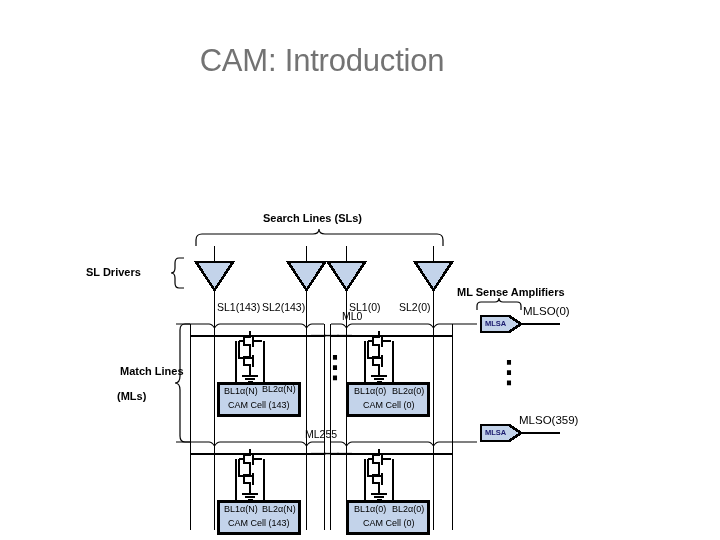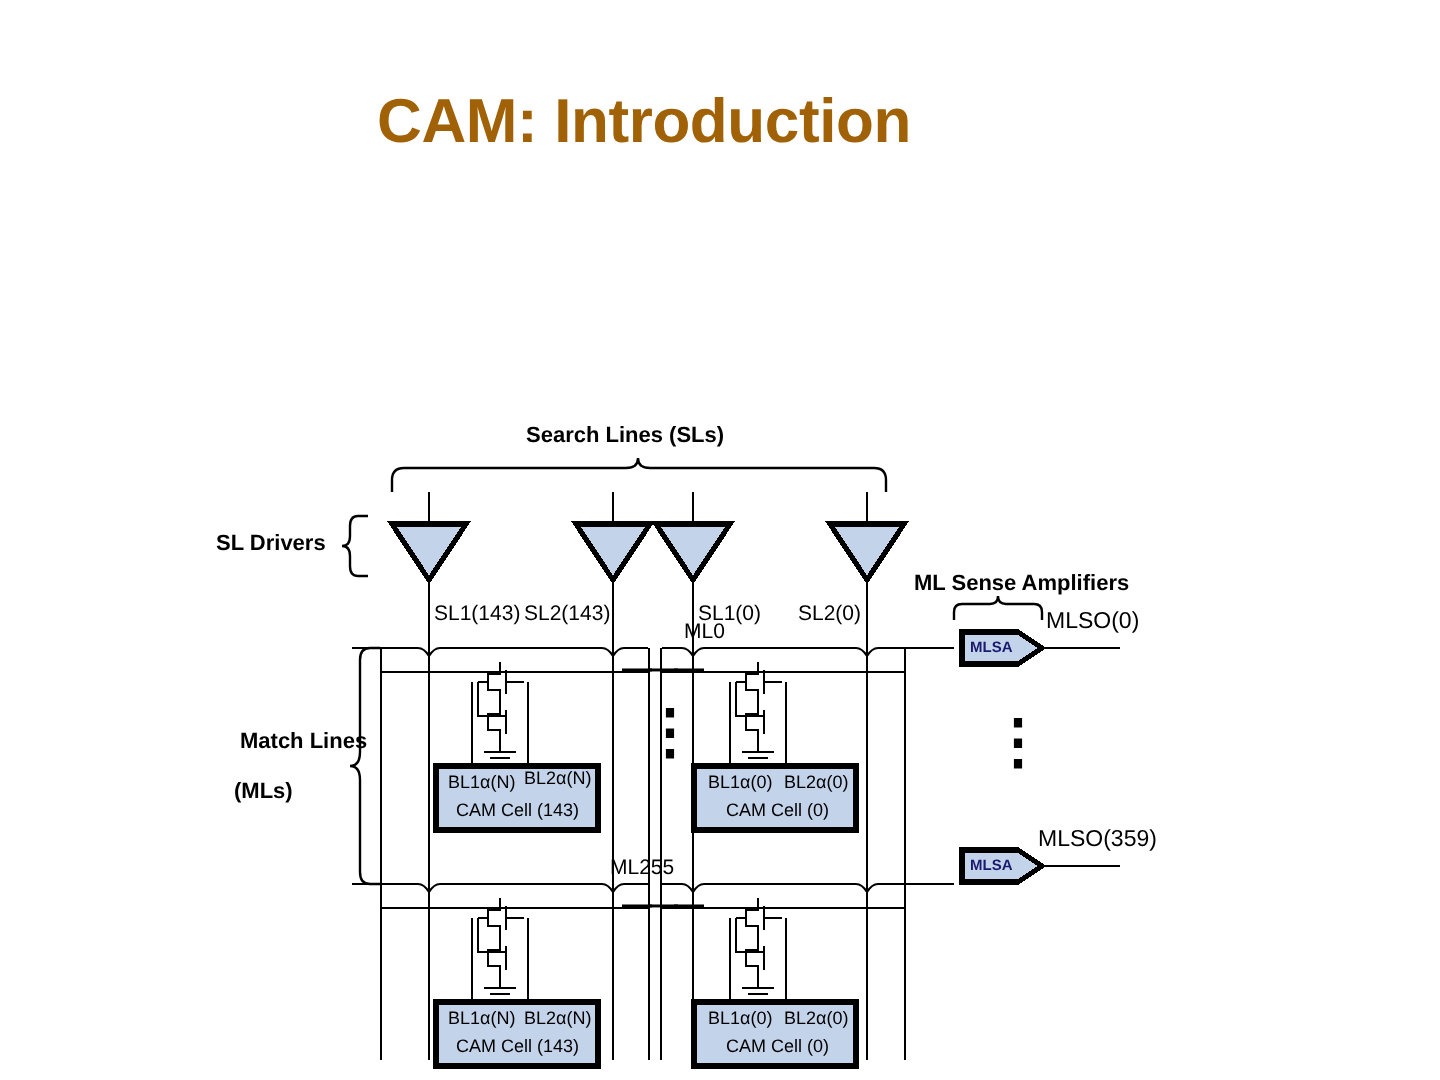--- a/index.html
+++ b/index.html
@@ -22,24 +22,24 @@
     height: 540px;
     background: #ffffff;
   }
   #title {
     position: absolute;
     left: 0;
     top: 44px;
     width: 644px;
     text-align: center;
     font-size: 31px;
-    font-weight: bold;
+    font-weight: normal;
     line-height: 1.1;
     letter-spacing: -0.2px;
-    color: #a16207;
+    color: #737373;
     white-space: nowrap;
   }
   #bullet-row {
     position: absolute;
     left: 38px;
     top: 132px;
     width: 660px;
     font-size: 25px;
     line-height: 1.15;
     color: #000000;
@@ -237,21 +237,21 @@
         <g stroke-width="1.1">
           <line x1="521" y1="324" x2="560" y2="324"></line>
           <line x1="521" y1="433" x2="560" y2="433"></line>
         </g>
 
       </g>
     </svg>
 
     <div class="lbl lbl-hd2" style="left:263px; top:212px;">Search Lines (SLs)</div>
 
-    <div class="lbl lbl-hd2" style="left:108px; top:266px;">SL Drivers</div>
+    <div class="lbl lbl-hd2" style="left:86px; top:266px;">SL Drivers</div>
 
     <div class="lbl lbl-hd2" style="left:100px; top:365px;padding-left:20px;">Match Lines</div>
     <div class="lbl lbl-hd2" style="left:117px; top:390px;">(MLs)</div>
 
     <div class="lbl lbl-hd2" style="left:457px; top:286px;">ML Sense Amplifiers</div>
 
     <div class="lbl lbl-md" style="left:217px; top:301px;">SL1(143)</div>
     <div class="lbl lbl-md" style="left:262px; top:301px;">SL2(143)</div>
     <div class="lbl lbl-md" style="left:349px; top:301px;">SL1(0)</div>
     <div class="lbl lbl-md" style="left:399px; top:301px;">SL2(0)</div>

